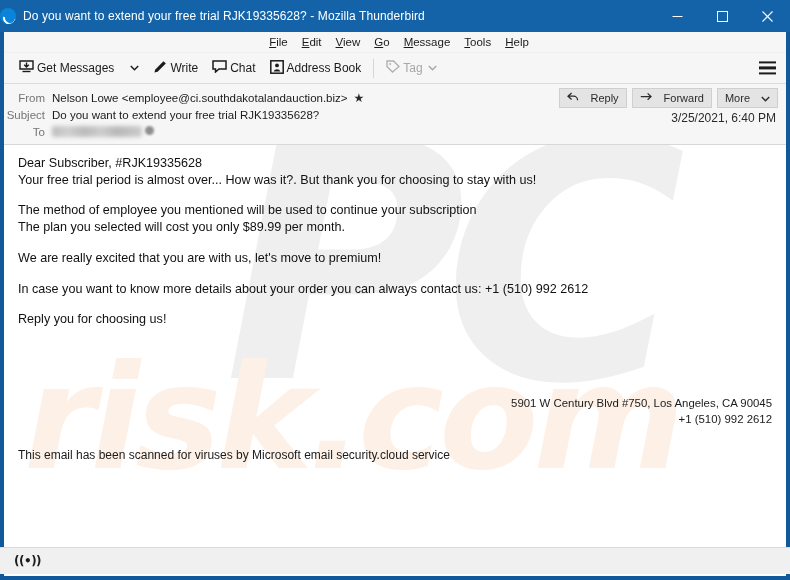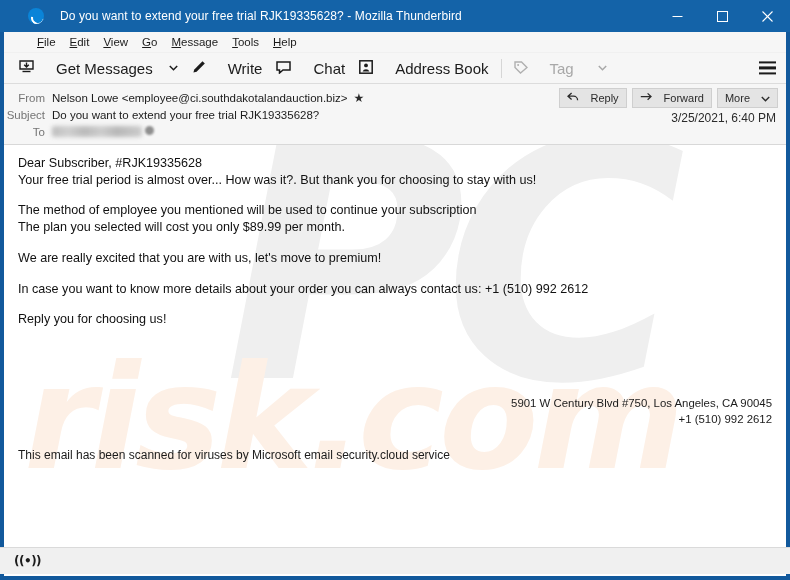--- a/index.html
+++ b/index.html
@@ -23,22 +23,21 @@
   }
 
   
   #titlebar {
     height: 32px;
     background: #1463a8;
     display: flex;
     align-items: center;
     position: relative;
     margin: 0 -4px;
-    padding-left: 28px;
-    gap: 9px;
+    padding-left: 0;
   }
   #titlebar .tb-icon {
     width: 16px; height: 16px;
     border-radius: 50%;
     background: #0a84d8;
     margin-right: 7px;
     flex: 0 0 auto;
     position: relative;
     overflow: hidden;
   }
@@ -70,47 +69,48 @@
     display: flex; align-items: center; justify-content: center;
   }
   #winctl .wbtn svg { display: block; }
 
   
   #menubar {
     height: 21px;
     background: #f6f6f6;
     display: flex;
     align-items: center;
-    padding-left: 26px;
+    padding-left: 8px;
     font-size: 11.5px;
     color: #1b1b1b;
     border-bottom: 1px solid #f0f0f0;
+    justify-content: center;
   }
   #menubar .mi {
     padding: 2px 7px;
     white-space: nowrap;
   }
   #menubar .mi u { text-decoration: underline; }
 
   
   #toolbar {
     height: 31px;
     background: #f6f6f6;
     display: flex;
     align-items: center;
     padding-left: 8px;
     border-bottom: 1px solid #dcdcdc;
     position: relative;
   }
   #toolbar .tbtn {
     display: flex;
     align-items: center;
-    gap: 22px;
+    gap: 3px;
     padding: 3px 7px;
-    font-size: 15px;
+    font-size: 12px;
     color: #1b1b1b;
     white-space: nowrap;
   }
   #toolbar .tbtn.dim { color: #a8a8a8; }
   #toolbar .sep {
     width: 1px; height: 19px;
     background: #d6d6d6;
     margin: 0 5px;
   }
   #toolbar .chev { font-size: 8px; color: #333; margin-left: 2px; }

